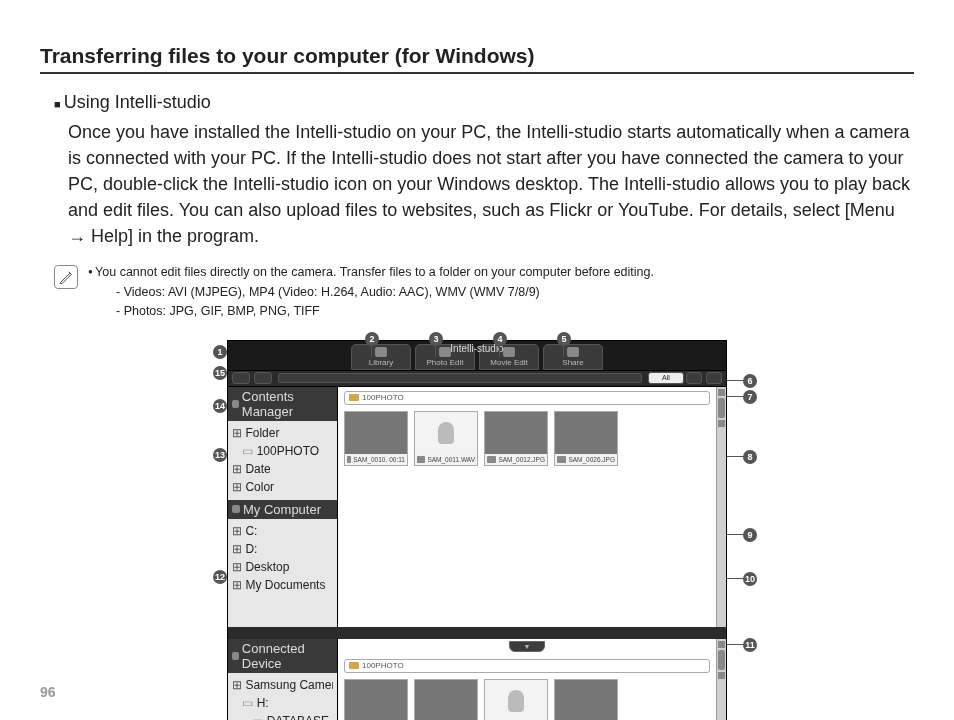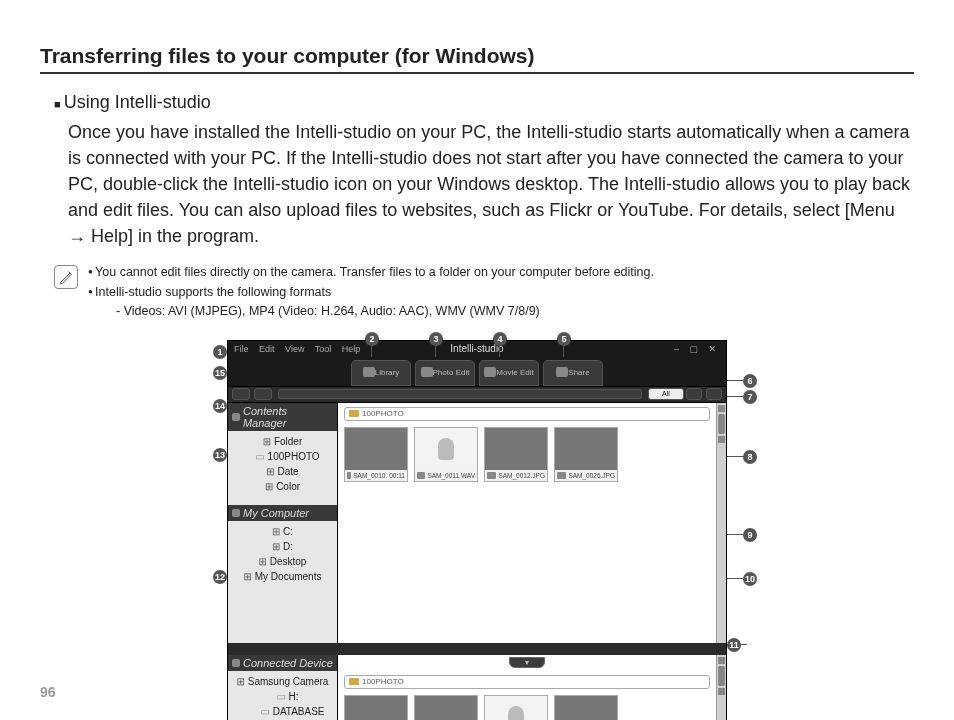--- a/index.html
+++ b/index.html
@@ -75,21 +75,21 @@
   }
   .menus span { margin-right: 8px; color: #aaa; }
   .winbtns { color: #aaa; letter-spacing: 4px; }
   .toolbar {
     height: 30px; display: flex; align-items: flex-end; justify-content: center;
     gap: 4px; background: #1a1a1a; border-bottom: 1px solid #000;
   }
   .tool-tab {
     width: 60px; height: 26px; background: #3a3a3a; border: 1px solid #555;
     border-top-left-radius: 5px; border-top-right-radius: 5px;
-    display: flex; flex-direction: row; align-items: center; justify-content: center;
+    display: flex; flex-direction: column; align-items: center; justify-content: center;
     color: #bbb; font-size: 8px;
   }
   .tool-tab .ico { width: 12px; height: 10px; background: #888; margin-bottom: 1px; border-radius: 2px; }
   .brand {
     position: absolute; top: 0; left: 50%; transform: translateX(-50%);
     font-size: 10px; color: #ddd; padding-top: 2px;
   }
   .topstrip {
     height: 16px; background: #2b2b2b; display: flex; align-items: center;
     border-bottom: 1px solid #000;
@@ -97,27 +97,27 @@
   .topstrip .nav { width: 18px; height: 12px; background: #3c3c3c; border: 1px solid #555; margin-left: 4px; border-radius: 3px; }
   .topstrip .bar { flex: 1; height: 10px; background: #3c3c3c; border: 1px solid #555; margin: 0 6px; border-radius: 2px; }
   .topstrip .filter { width: 36px; height: 12px; background: #eee; border: 1px solid #555; margin-right: 2px; border-radius: 3px; color:#222; font-size:7px; text-align:center; line-height:10px; }
   .topstrip .filterx { width: 16px; height: 12px; background: #3c3c3c; border: 1px solid #555; margin-right: 4px; border-radius: 3px; }
   .mainrow { display: flex; height: 240px; }
   .sidebar {
     width: 110px; background: #e7e7e7; color: #222; border-right: 1px solid #000;
     display: flex; flex-direction: column;
   }
   .panel-head {
-    background: #393939; color: #ddd; font-size: 11px; padding: 2px 4px;
-    display: flex; align-items: center; gap: 3px; font-style: italic;
+    background: #393939; color: #ddd; font-size: 13px; padding: 2px 4px;
+    display: flex; align-items: center; gap: 3px;
   }
   .panel-head::before {
     content: ""; width: 8px; height: 8px; background: #888; border-radius: 2px;
   }
-  .tree { font-size: 10px; padding: 3px 4px 11px 4px; line-height: 1.5; text-align: center; }
+  .tree { font-size: 12px; padding: 3px 4px 4px 4px; line-height: 1.5; }
   .tree-item { white-space: nowrap; overflow: hidden; }
   .tree-item::before { content: "⊞ "; color: #555; }
   .tree-sub { margin-left: 10px; }
   .tree-sub::before { content: "▭ "; color: #888; }
   .rightcol { flex: 1; display: flex; flex-direction: column; background: #fff; }
   .folderbar {
     height: 14px; border: 1px solid #aaa; margin: 4px 6px 0 6px;
     border-radius: 3px; font-size: 8px; color: #555; display: flex; align-items: center; padding: 0 4px; gap:3px;
   }
   .folderbar::before { content:""; width:10px; height:7px; background:#cfa84a; border-radius:1px; }
@@ -152,67 +152,57 @@
 <div class="body-text">Once you have installed the Intelli-studio on your PC, the Intelli-studio starts automatically when a camera is connected with your PC. If the Intelli-studio does not start after you have connected the camera to your PC, double-click the Intelli-studio icon on your Windows desktop. The Intelli-studio allows you to play back and edit files. You can also upload files to websites, such as Flickr or YouTube. For details, select [Menu → Help] in the program.</div>
 
 <div class="note-row">
   <div class="note-icon">
     <svg viewBox="0 0 24 24">
         <path d="M4 20 L18 6 L20 8 L6 22 L3 22 Z M16 4 L20 8"></path>
       </svg>
   </div>
   <ul class="note-list">
     <li>You cannot edit files directly on the camera. Transfer files to a folder on your computer before editing.</li>
-    <li>Intelli-studio supports the following formats</li>
     <div class="note-sub">Videos: AVI (MJPEG), MP4 (Video: H.264, Audio: AAC), WMV (WMV 7/8/9)</div>
+    <div class="note-sub">Photos: JPG, GIF, BMP, PNG, TIFF</div>
   </ul>
 </div>
 
 <div class="shot-wrap">
 
   <div class="callout" style="top:5px; left:16px;">1</div>
   <div class="callout" style="top:-8px; left:168px;">2</div>
   <div class="callout" style="top:-8px; left:232px;">3</div>
   <div class="callout" style="top:-8px; left:296px;">4</div>
   <div class="callout" style="top:-8px; left:360px;">5</div>
   <div class="callout" style="top:26px; left:16px;">15</div>
   <div class="callout" style="top:59px; left:16px;">14</div>
   <div class="callout" style="top:108px; left:16px;">13</div>
   <div class="callout" style="top:230px; left:16px;">12</div>
   <div class="callout" style="top:34px; right:0;">6</div>
   <div class="callout" style="top:50px; right:0;">7</div>
   <div class="callout" style="top:110px; right:0;">8</div>
   <div class="callout" style="top:188px; right:0;">9</div>
   <div class="callout" style="top:232px; right:0;">10</div>
-  <div class="callout" style="top:298px; right:16px;">11</div>
+  <div class="callout" style="top:298px; right:0;">11</div>
 
   <div class="call-line" style="top:-1px;left:174px;width:1px;height:18px;"></div>
   <div class="call-line" style="top:-1px;left:238px;width:1px;height:18px;"></div>
   <div class="call-line" style="top:-1px;left:302px;width:1px;height:18px;"></div>
   <div class="call-line" style="top:-1px;left:366px;width:1px;height:18px;"></div>
   <div class="call-line" style="top:40px;left:530px;width:20px;height:1px;"></div>
   <div class="call-line" style="top:56px;left:530px;width:20px;height:1px;"></div>
   <div class="call-line" style="top:116px;left:530px;width:20px;height:1px;"></div>
   <div class="call-line" style="top:194px;left:530px;width:20px;height:1px;"></div>
   <div class="call-line" style="top:238px;left:530px;width:20px;height:1px;"></div>
   <div class="call-line" style="top:304px;left:530px;width:20px;height:1px;"></div>
   <div class="call-line" style="top:11px;left:29px;width:1px;height:1px;"></div>
 
   <div class="app">
     <div class="brand">Intelli-studio</div>
-    <div class="titlebar">
-      <div class="menus">
-        <span>File</span>
-        <span>Edit</span>
-        <span>View</span>
-        <span>Tool</span>
-        <span>Help</span>
-      </div>
-      <div class="winbtns">– ▢ ✕</div>
-    </div>
 
     <div class="toolbar">
       <div class="tool-tab">
           <div class="ico"></div>
           <span>Library</span>
         </div>
       <div class="tool-tab">
           <div class="ico"></div>
           <span>Photo Edit</span>
         </div>

